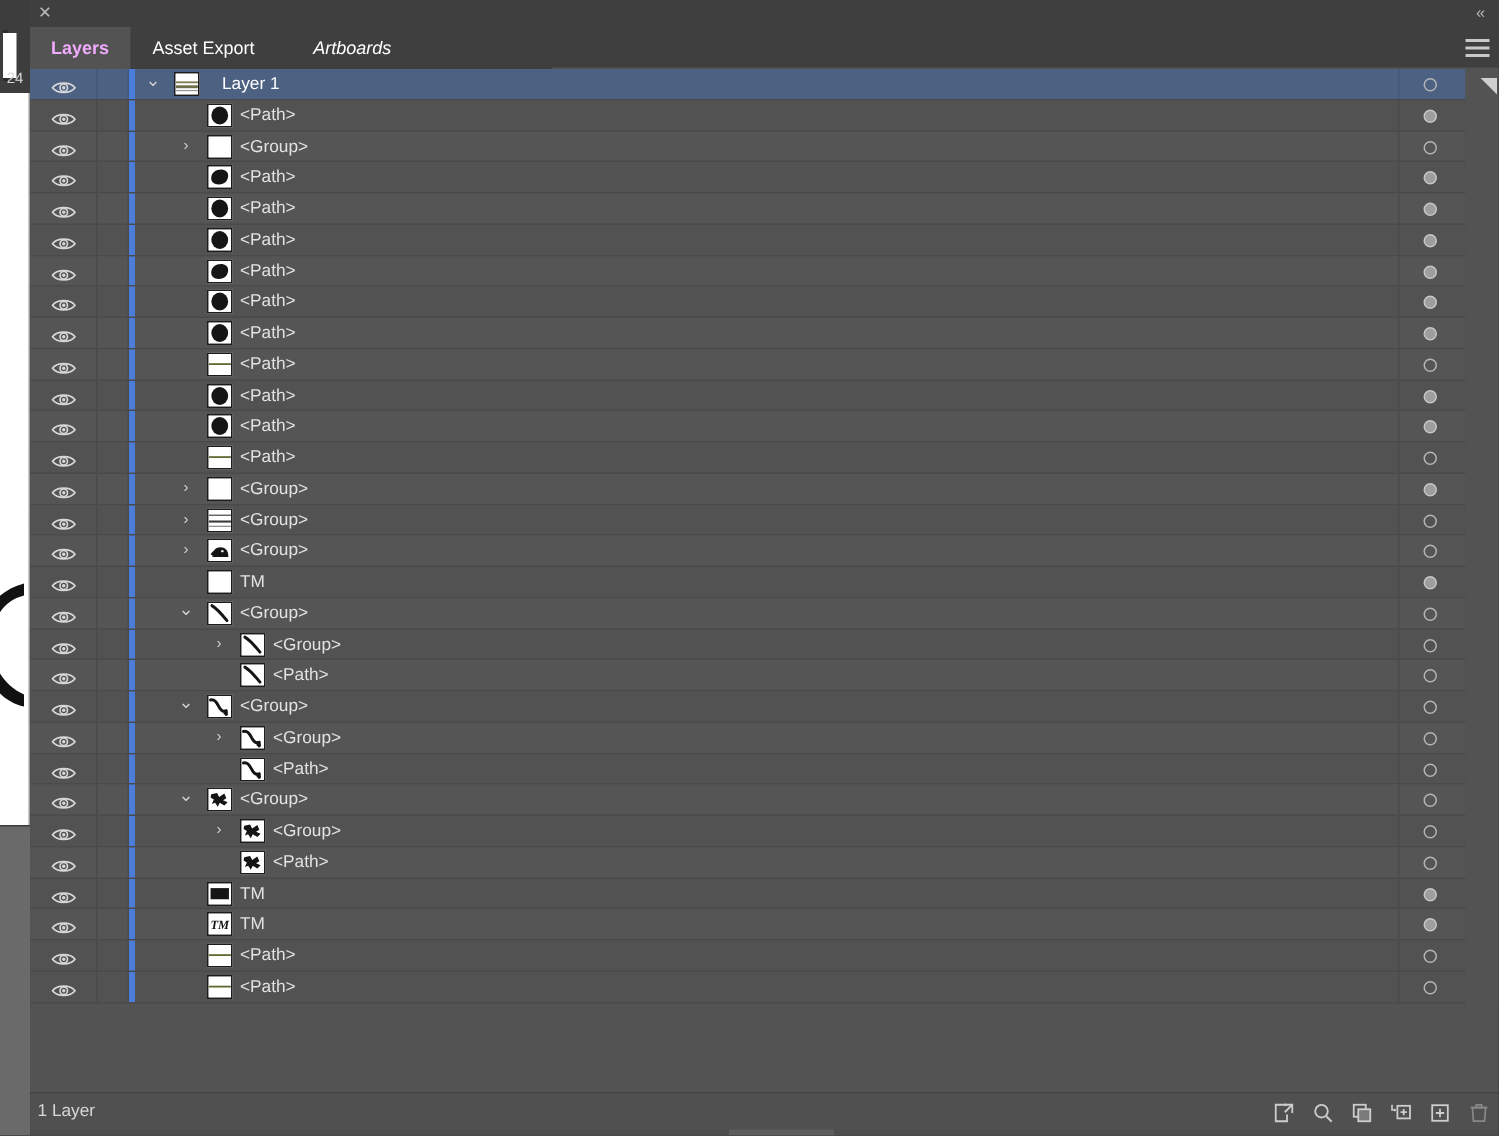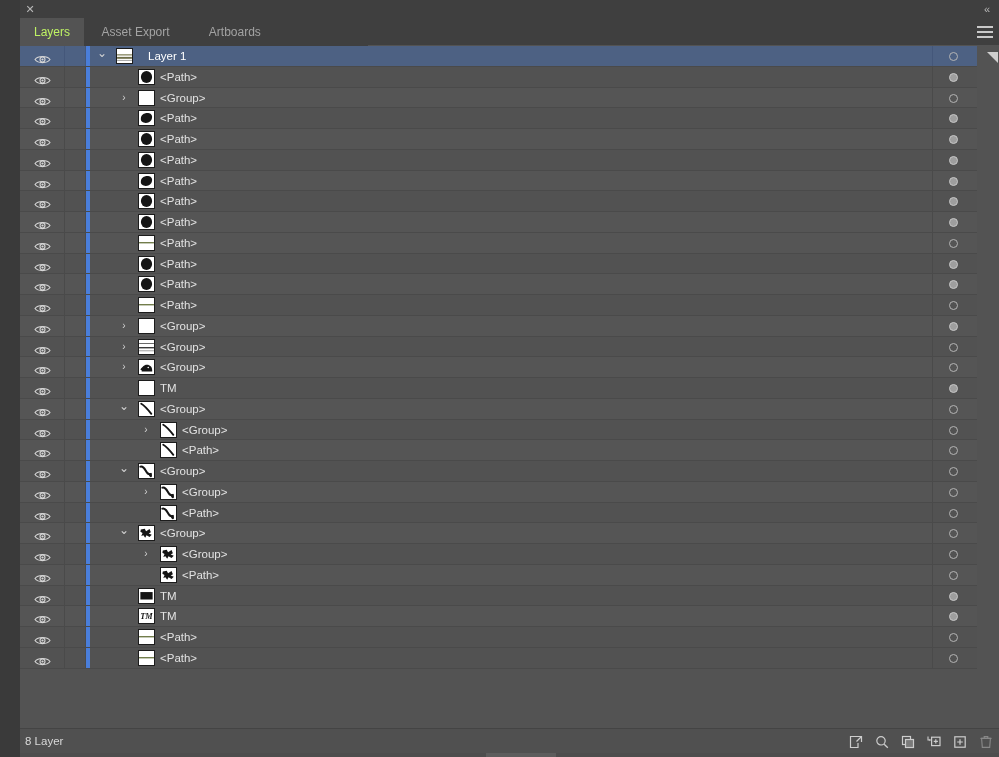--- a/index.html
+++ b/index.html
@@ -30,22 +30,22 @@
   
   .titlebar { position: absolute; left: 0; top: 0; width: 979px; height: 18px; background: #3f3f3f; }
   .close-x { position: absolute; left: 4px; top: 3px; width: 12px; height: 12px;
              color: #b8b8b8; font-size: 11px; line-height: 12px; text-align: center; cursor: pointer; }
   .collapse-btn { position: absolute; right: 5px; top: 2px; width: 14px; height: 14px;
                   color: #b8b8b8; font-size: 11px; line-height: 14px; text-align: center; cursor: pointer; }
 
   
   .tabstrip { position: absolute; left: 0; top: 18px; width: 979px; height: 28px; background: #3f3f3f; }
   .tab { position: absolute; top: 0; height: 28px; padding: 0 14px; line-height: 28px;
-         font-size: 12px; color: #a3a3a3; cursor: pointer; }
-  .tab.active { background: #535353; color: #bef264; font-weight: normal; }
+         font-size: 12px; color: #ffffff; cursor: pointer; }
+  .tab.active { background: #535353; color: #f0abfc; font-weight: bold; }
   .tabstrip-rest { position: absolute; left: 348px; top: 0; width: 631px; height: 28px; background: #3f3f3f;
                    border-bottom: 1px solid #535353; }
   .hamburger { position: absolute; right: 6px; top: 8px; width: 16px; height: 12px; cursor: pointer; }
   .hamburger i { display: block; height: 2px; background: #c9c9c9; margin-bottom: 3px; }
 
   
   .list { position: absolute; left: 0; top: 46px; width: 979px; height: 676px; overflow: hidden; }
   .row { position: relative; height: 20.75px; background: #555555;
          border-bottom: 1px solid #4a4a4a; cursor: pointer; }
   .row.alt { background: #525252; }
@@ -97,38 +97,51 @@
 
   .hrail { position: absolute; left: 0; top: 753px; width: 979px; height: 4px; background: #4d4d4d; }
   .hthumb { position: absolute; left: 466px; top: 753px; width: 70px; height: 4px; background: #5d5d5d; }
   .grip { position: absolute; left: 478px; top: 753px; width: 48px; height: 4px; }
 </style>
 </head>
 <body>
 
 <div id="root">
 
+  <div class="canvas-strip">
+    <div class="ruler-corner"></div>
+    <div class="tool-sliver-b"></div>
+    <div class="tool-sliver"></div>
+    <div class="ruler-num">24</div>
+    <div class="artboard"></div>
+    <div class="art-shape">
+      <svg viewBox="0 0 42 90">
+          <path d="M38 4 C14 10, 6 34, 8 48 C10 64, 20 82, 38 86 L38 78 C24 72, 17 58, 16 46 C15 32, 22 16, 38 12 Z" fill="#111111"></path>
+        </svg>
+    </div>
+    <div class="canvas-below"></div>
+  </div>
 
   <div class="panel">
 
     <div class="titlebar">
       <div class="close-x">✕</div>
       <div class="collapse-btn">«</div>
     </div>
 
     <div class="tabstrip">
       <div class="tabstrip-rest"></div>
       <div class="hamburger">
           <i></i>
           <i></i>
           <i></i>
         </div>
     <div class="tab active" style="left: 0px;">Layers</div>
         <div class="tab" style="left: 67.6px;">Asset Export</div>
-        <div class="tab" style="left: 174.8px;">Artboards</div>
+        <div class="tab" style="left: 174.8px; font-style: italic;">Artboards</div>
       </div>
 
     <div class="list" id="layer-list">
         <div class="row selected">
           <div class="cell-eye">
             <div class="eye"><svg viewBox="0 0 17 11" width="17" height="11">
                 <path d="M1 5.5 C4 1.4, 13 1.4, 16 5.5 C13 9.6, 4 9.6, 1 5.5 Z" fill="none" stroke="#d7d7d7" stroke-width="1.1"></path>
                 <circle cx="8.5" cy="5.5" r="2.5" fill="none" stroke="#d7d7d7" stroke-width="1.1"></circle>
                 <circle cx="8.5" cy="5.5" r="1.1" fill="#d7d7d7"></circle>
               </svg></div>
@@ -803,21 +816,21 @@
           <div class="rowscroll"></div>
         </div>
       </div>
 
     <div class="vrail">
       
     </div>
     <div class="corner-fold"></div>
 
     <div class="footer">
-      <div class="footer-text">8 Layer</div>
+      <div class="footer-text">1 Layer</div>
       <div class="footer-icons" id="footer-icons" style="width: 156px;">
           <div class="fic" style="right: 130px;"><span><svg viewBox="0 0 16 16" width="16" height="16">
                 <path d="M2.5 6 L2.5 13.5 L10 13.5 L10 9" stroke="#cdcdcd" stroke-width="1.2" fill="none"></path>
                 <path d="M2.5 6 L2.5 2.5 L10 2.5" stroke="#cdcdcd" stroke-width="1.2" fill="none"></path>
                 <path d="M8 2.5 L13.5 2.5 L13.5 8" stroke="#cdcdcd" stroke-width="1.2" fill="none"></path>
                 <path d="M13.5 2.5 L8.5 7.5" stroke="#cdcdcd" stroke-width="1.2" fill="none"></path>
               </svg></span></div>
           <div class="fic" style="right: 104px;"><span><svg viewBox="0 0 16 16" width="16" height="16">
                 <circle cx="7" cy="6.8" r="4.2" stroke="#cdcdcd" stroke-width="1.2" fill="none"></circle>
                 <path d="M10.2 10.2 L13.8 13.8" stroke="#cdcdcd" stroke-width="1.3" fill="none"></path>

